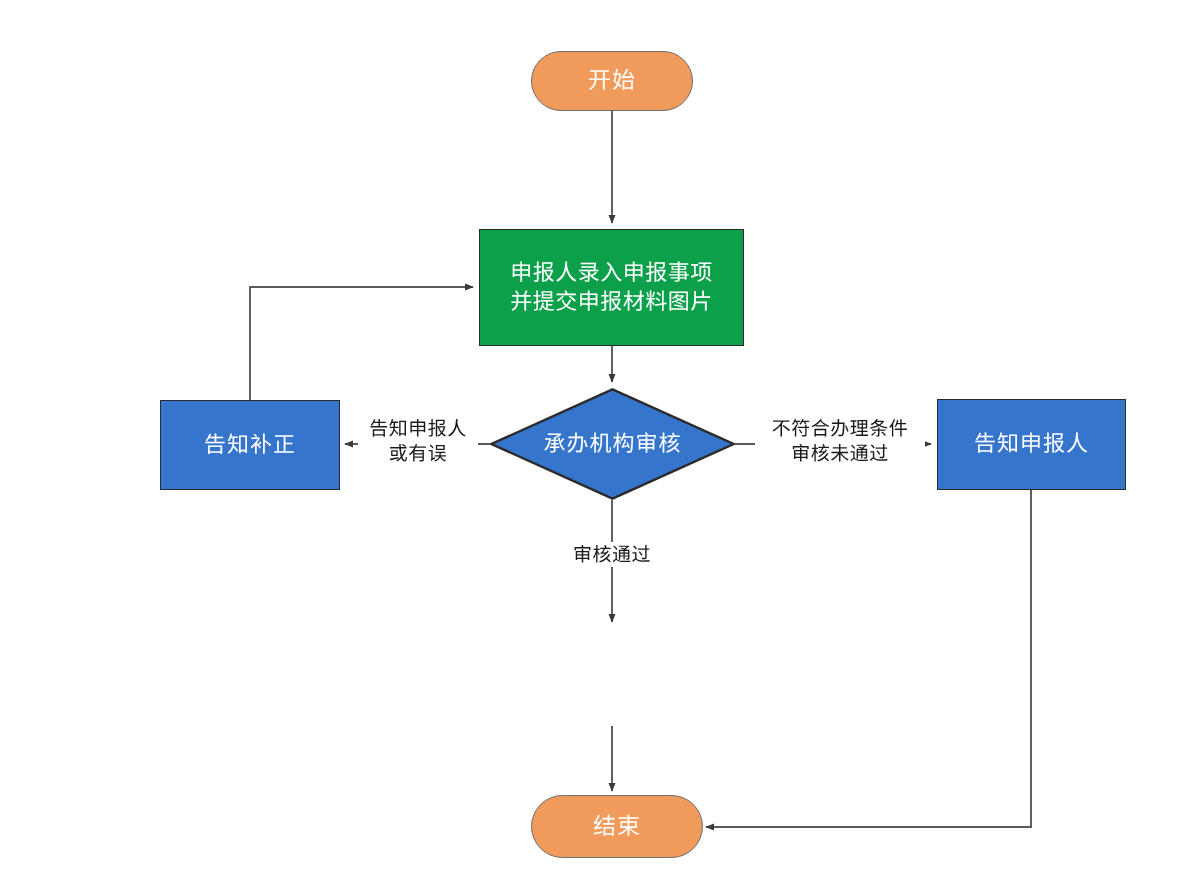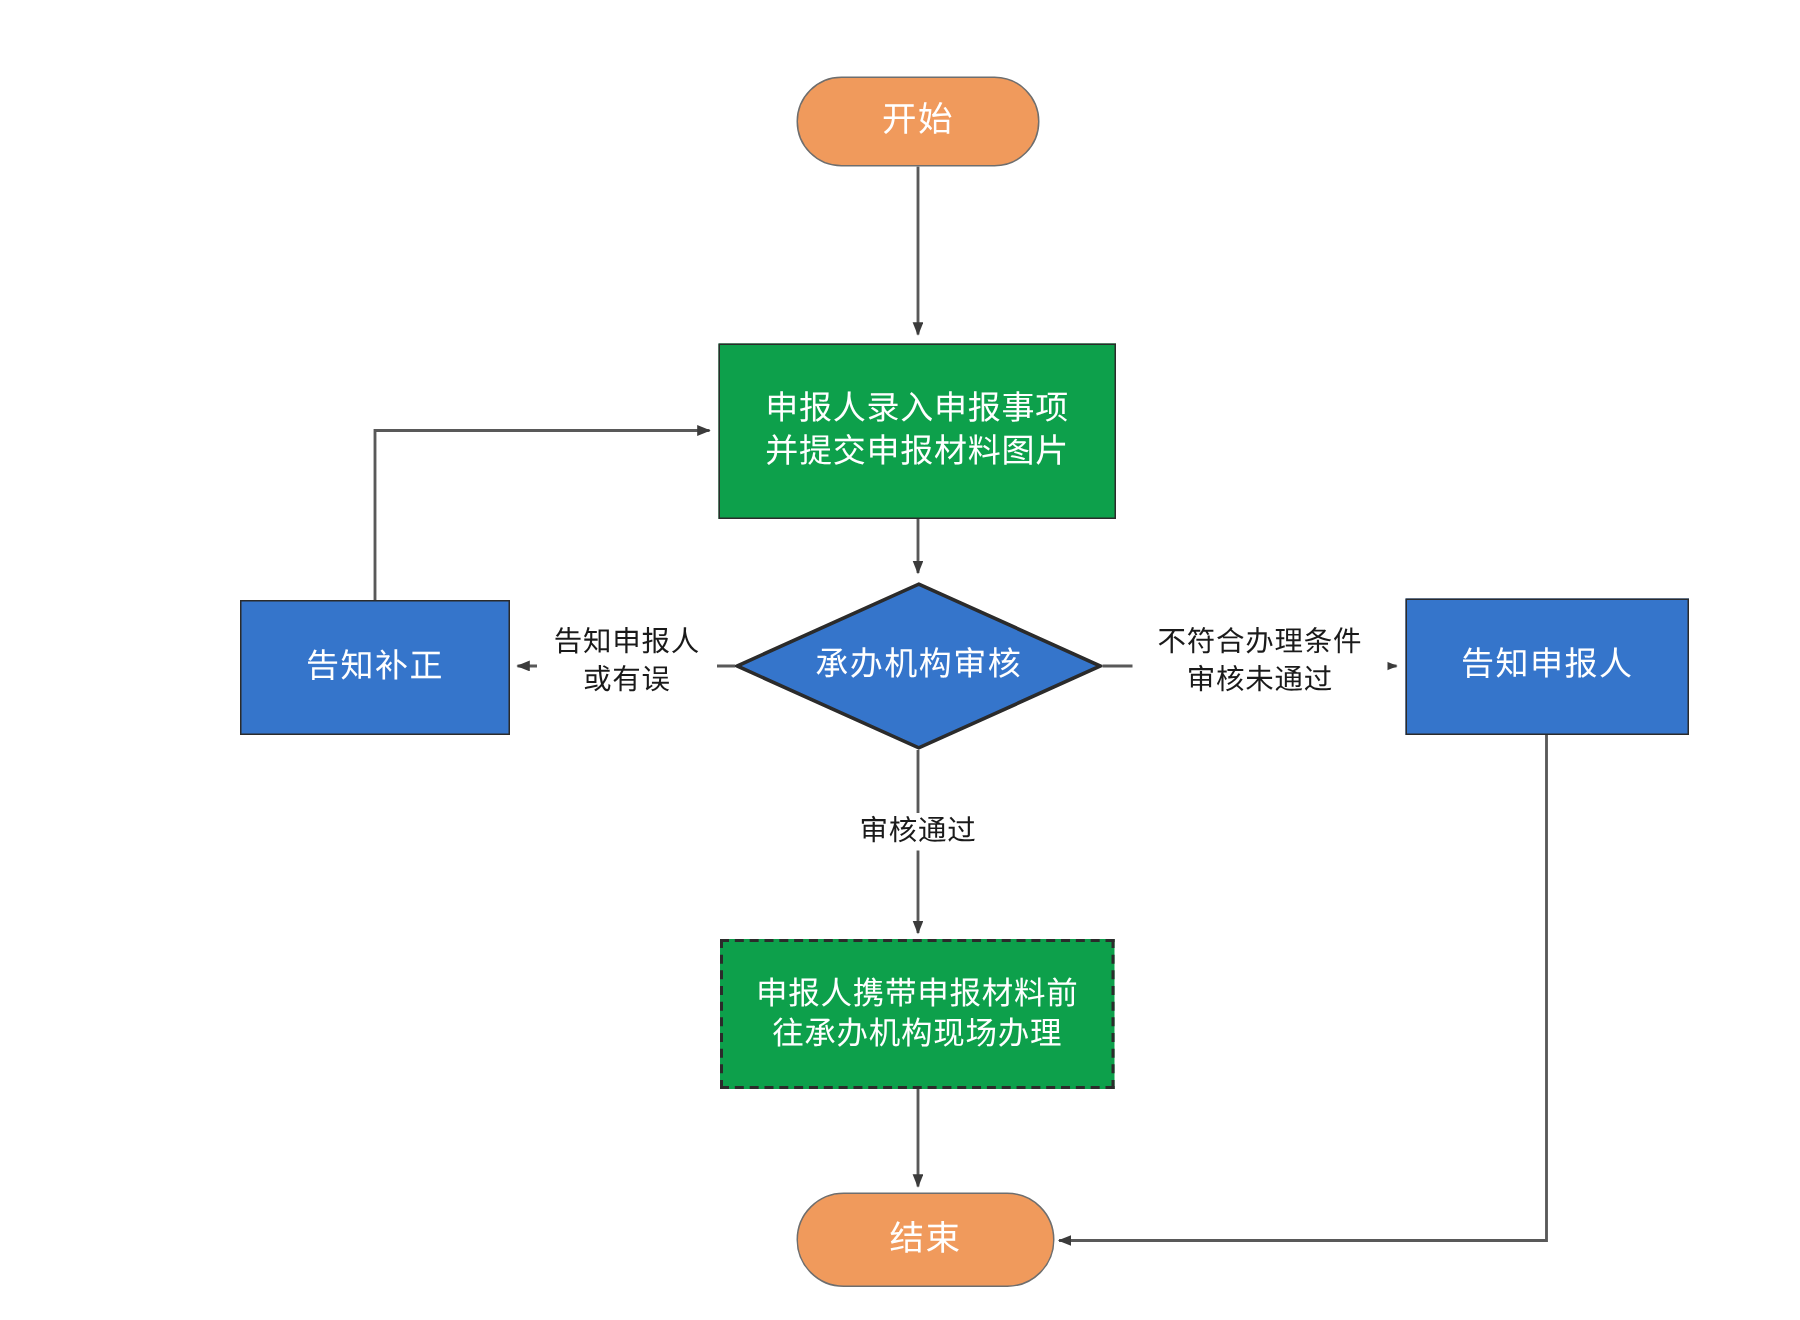--- a/index.html
+++ b/index.html
@@ -147,22 +147,18 @@
 
   <div class="edge-label" style="left:755px; top:396px; width:170px;font-family:Liberation Serif, serif;">不符合办理条件
 审核未通过</div>
 
   <div class="node node-io" style="left:937px; top:379px; width:189px; height:91px;">
     <span>告知申报人</span>
   </div>
 
   <div class="edge-label" style="left:552px; top:522px; width:120px;text-align:center;">审核通过</div>
 
-  <div class="node node-process-dashed" style="left:480px; top:606px; width:263px; height:100px;">
-    <span>申报人携带申报材料前
-往承办机构现场办理</span>
-  </div>
 
   <div class="node node-terminator" style="left:531px; top:775px; width:172px; height:63px;">
     <span>结束</span>
   </div>
 
 </div>
 
 </body></html>

